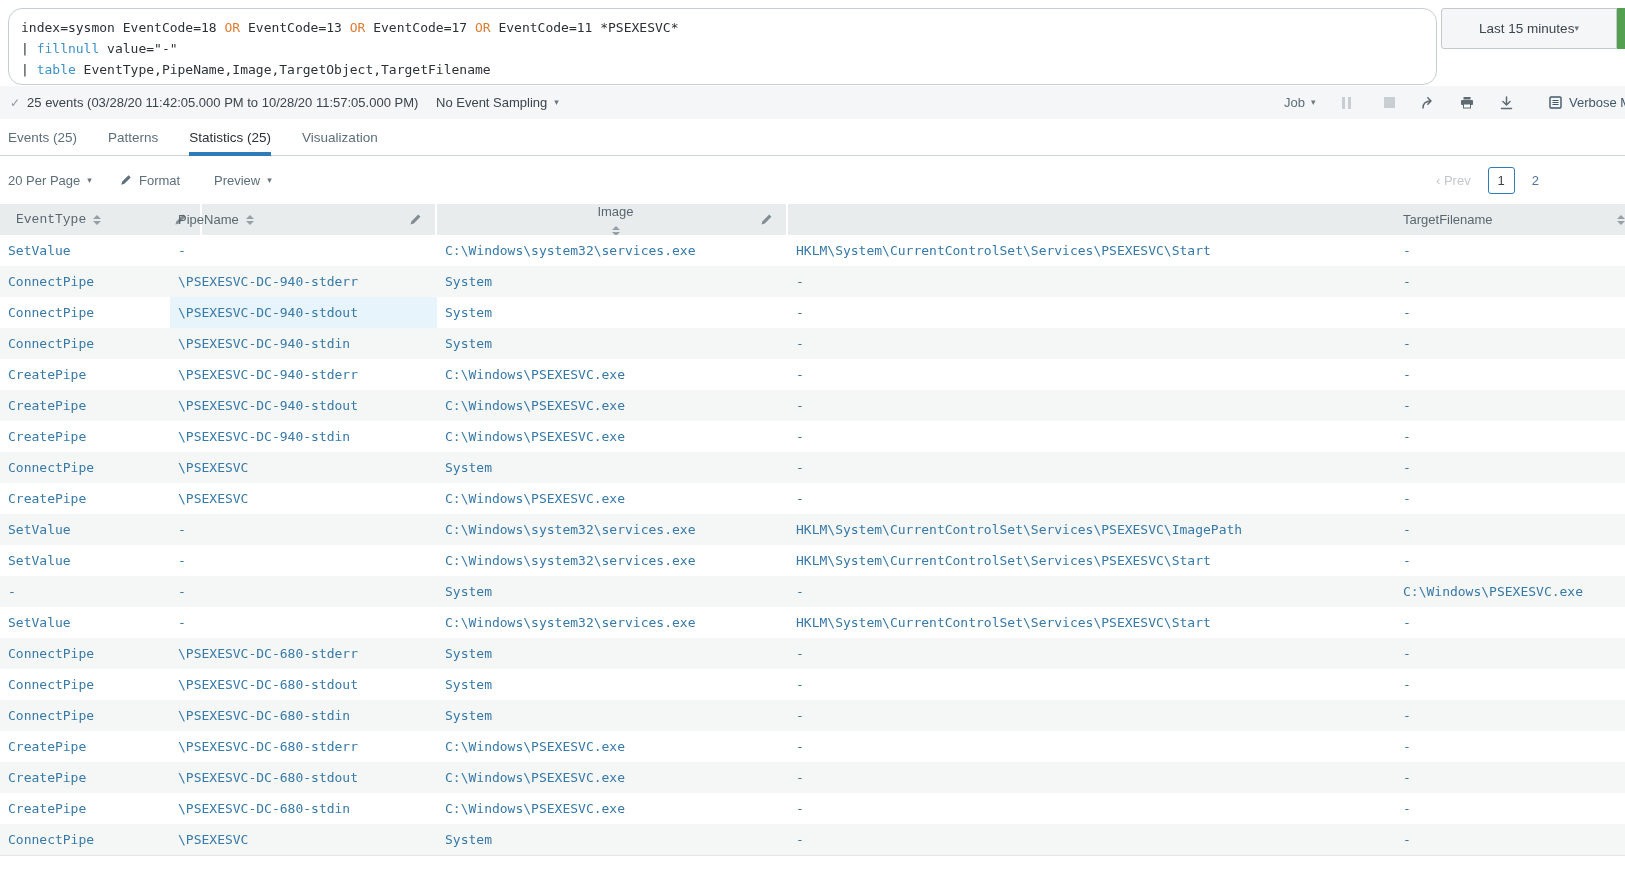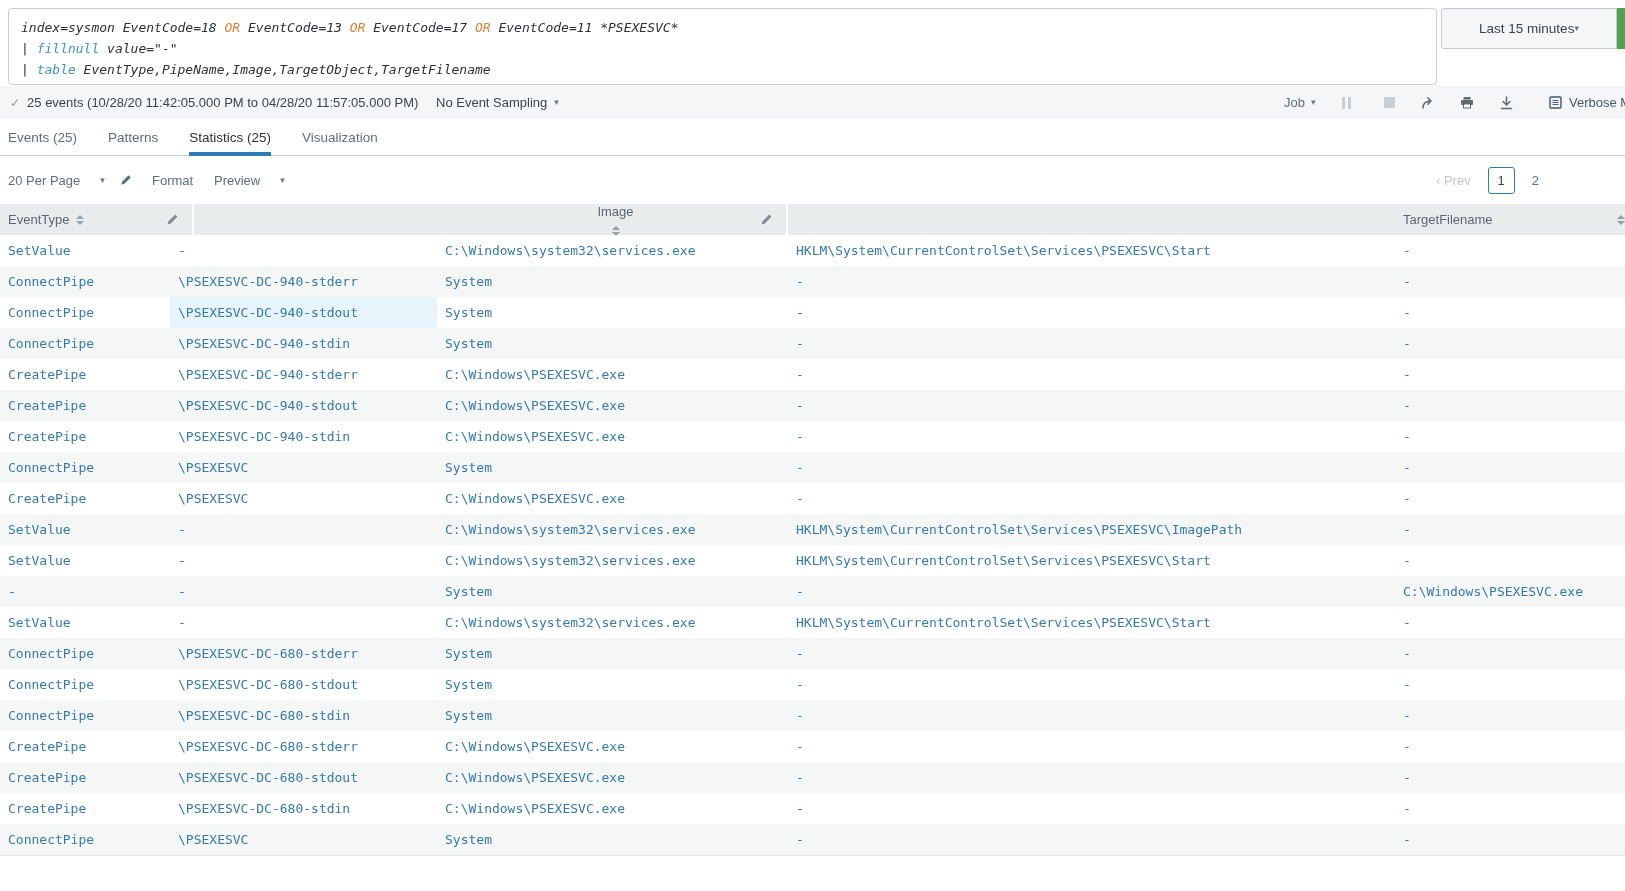--- a/index.html
+++ b/index.html
@@ -4,24 +4,24 @@
 <style>
   html,body{margin:0;padding:0;}
   body{
     width:1625px;height:891px;position:relative;overflow:hidden;
     background:#fff;font-family:"Liberation Sans",sans-serif;
     -webkit-font-smoothing:antialiased;
   }
   
   .query-box{
     position:absolute;left:8px;top:8px;width:1429px;height:77px;box-sizing:border-box;
-    border:1px solid #c6ced4;border-radius:4px;background:#fff;
+    border:1px solid #c6ced4;border-radius:14px;background:#fff;
     padding:8px 12px;cursor:text;
     font-family:"DejaVu Sans Mono","Liberation Mono",monospace;
-    font-size:13px;line-height:21px;color:#2b3136;white-space:pre;overflow:hidden;font-style:italic;
+    font-size:13px;line-height:21px;color:#2b3136;white-space:pre;overflow:hidden;
   }
   .q-line{height:21px;}
   .q-line .operator{color:#dd7c35;}
   .q-line .command{color:#3e92c8;}
   .time-picker{
     position:absolute;left:1441px;top:8px;width:176px;height:41px;box-sizing:border-box;
     background:#f5f6f7;border:1px solid #c3c9cd;border-radius:3px 0 0 3px;
     display:flex;align-items:center;justify-content:center;
     font-size:13.5px;color:#3c444d;cursor:pointer;
   }
@@ -48,21 +48,21 @@
   
   .tabs{
     position:absolute;left:0;top:119px;width:1625px;height:37px;box-sizing:border-box;
     border-bottom:1px solid #ccd1d5;display:flex;gap:31px;padding-left:8px;
   }
   .tab{height:37px;box-sizing:border-box;display:flex;align-items:center;
     font-size:13.5px;color:#5c6f7a;cursor:pointer;border-bottom:4px solid transparent;padding-top:3px;}
   .tab.active{color:#2b3136;border-bottom-color:#2d7bb7;}
   
   .results-controls{position:absolute;left:0;top:156px;width:1625px;height:48px;}
-  .rc-item{position:absolute;top:0;height:48px;display:flex;align-items:center;gap:20px;
+  .rc-item{position:absolute;top:0;height:48px;display:flex;align-items:center;gap:7px;
     font-size:13px;color:#5c6f7a;cursor:pointer;white-space:nowrap;text-align:right;}
   .per-page{left:8px;}
   .format-btn{left:120px;}
   .preview-btn{left:214px;}
   .pager{position:absolute;left:1436px;top:0;height:48px;display:flex;align-items:center;gap:17px;}
   .prev-btn{font-size:13px;color:#c3c8cc;cursor:default;white-space:nowrap;}
   .page-box{width:27px;height:27px;box-sizing:border-box;border:1px solid #2d7bb7;border-radius:3px;
     text-align:center;line-height:25px;font-size:13px;color:#3c444d;cursor:pointer;}
   .page-link{font-size:13px;color:#51749e;cursor:pointer;}
   
@@ -93,21 +93,21 @@
 
 <div class="time-picker">
   <span>Last 15 minutes</span>
   <span class="caret">▾</span>
 </div>
 <div class="search-button"></div>
 
 <div class="job-bar">
   <div class="events-summary">
     <span class="check">✓</span>
-    <span>25 events (10/28/20 11:42:05.000 PM to 04/28/20 11:57:05.000 PM)</span>
+    <span>25 events (03/28/20 11:42:05.000 PM to 10/28/20 11:57:05.000 PM)</span>
   </div>
   <div class="sampling">
     <span>No Event Sampling</span>
     <span class="caret">▾</span>
   </div>
   <div class="job-menu">
     <span>Job</span>
     <span class="caret">▾</span>
   </div>
   <div class="jb-icon icon-pause">
@@ -171,22 +171,34 @@
     <span class="prev-btn">‹ Prev</span>
     <span id="pager-pages" style="display:flex;align-items:center;gap:17px;">
         <div class="page-box">1</div>
         <span class="page-link">2</span>
       </span>
   </div>
 </div>
 
 <div class="stats-table">
   <div class="thead" id="thead">
-      <div class="th" style="left: 0px; width: 194px;">
+      <div class="th" style="left: 8px; width: 194px; font-family: Liberation Mono, monospace;">
         <span>EventType</span>
+        <span class="sort">
+          <i class="up"></i>
+          <i class="dn"></i>
+        </span>
+        <span class="pencil">
+          <svg width="13" height="13" viewBox="0 0 13 13">
+            <path d="M1.4 11.6 l1.2-3.4 6.6-6.6 2.2 2.2 -6.6 6.6 z" fill="#828c93"></path>
+          </svg>
+        </span>
+      </div>
+      <div class="th" style="left: 170px; width: 267px;">
+        <span>PipeName</span>
         <span class="sort">
           <i class="up"></i>
           <i class="dn"></i>
         </span>
         <span class="pencil">
           <svg width="13" height="13" viewBox="0 0 13 13">
             <path d="M1.4 11.6 l1.2-3.4 6.6-6.6 2.2 2.2 -6.6 6.6 z" fill="#828c93"></path>
           </svg>
         </span>
       </div>

